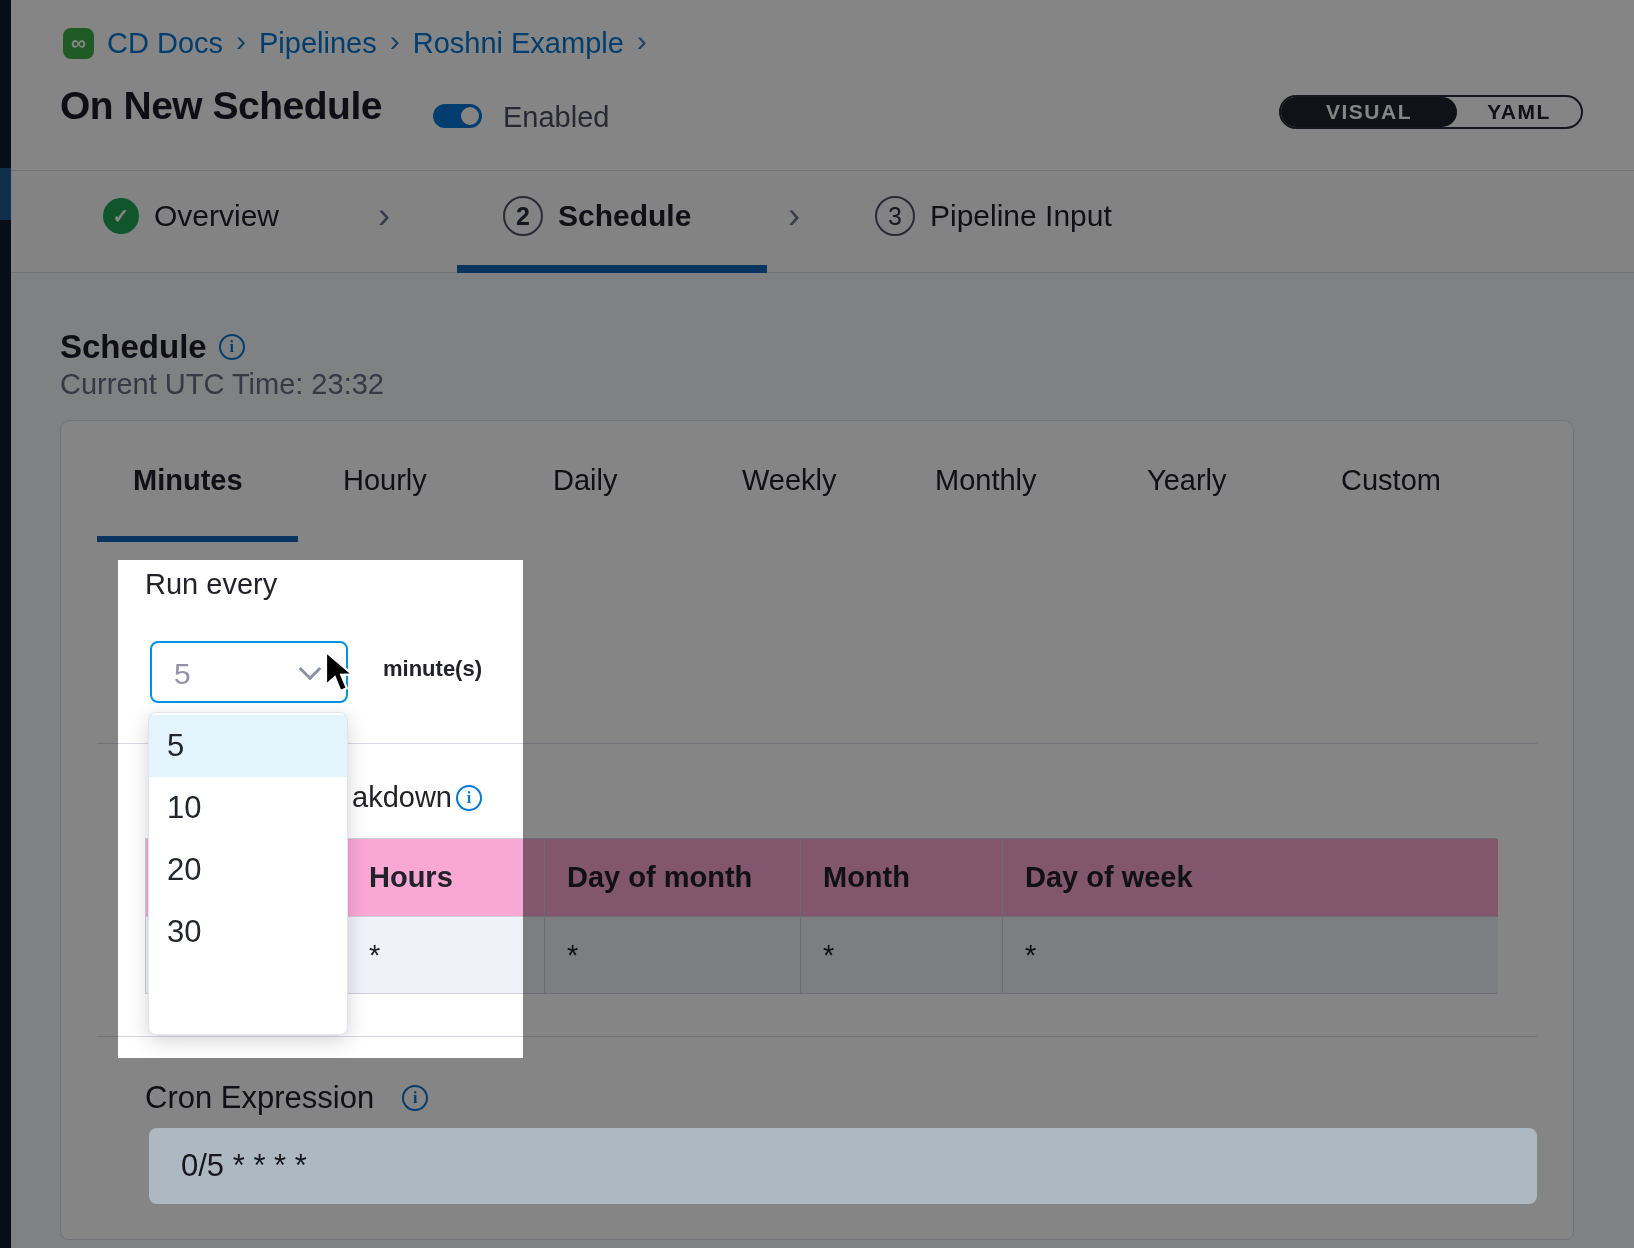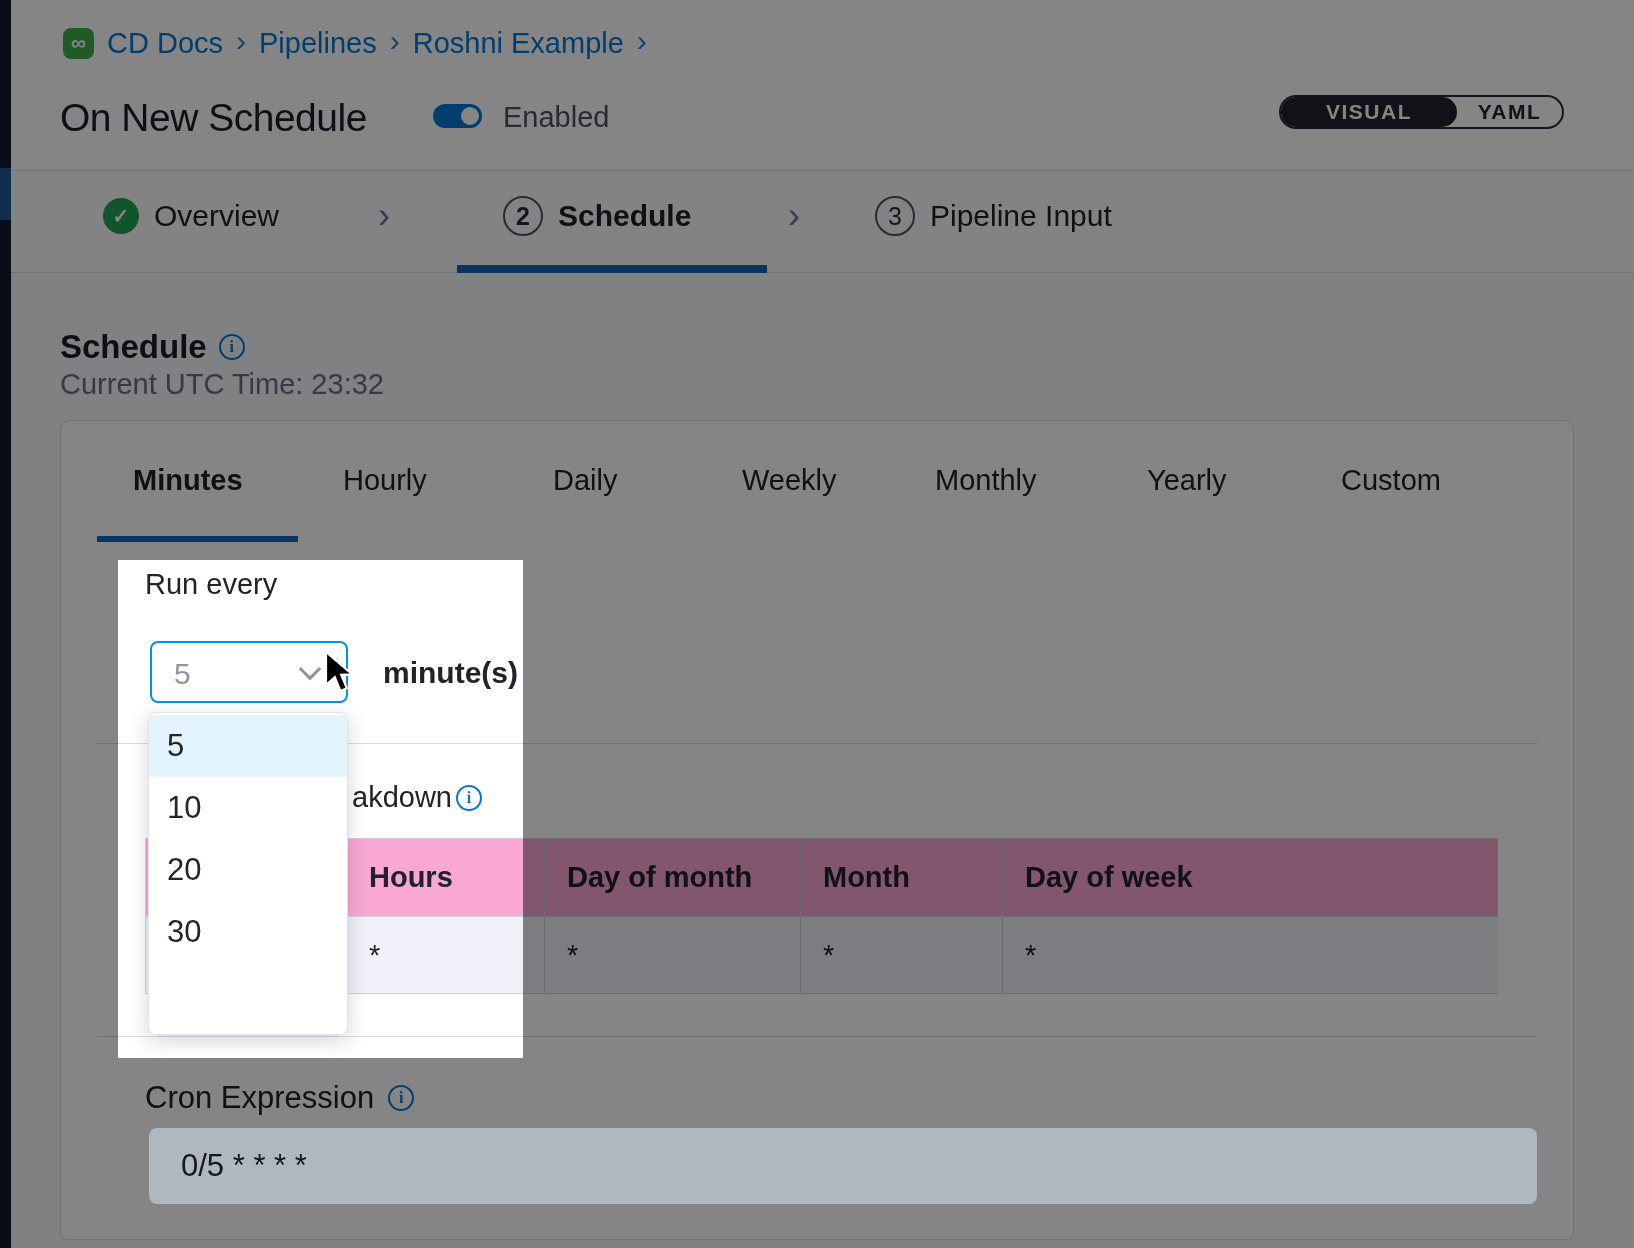--- a/index.html
+++ b/index.html
@@ -23,31 +23,31 @@
 
   
   #breadcrumb { left:63px; top:26px; height:34px; display:flex; align-items:center; gap:13px;
                 font-size:29px; }
   .crumb { color:#0278d5; white-space:nowrap; }
   .crumb-sep { color:#2f7fc4; font-size:30px; transform:translateY(-2px); }
   #cd-icon { width:31px; height:31px; background:#3fae49; border-radius:8px; color:#fff;
              display:flex; align-items:center; justify-content:center; font-size:21px; font-weight:700; }
 
   
-  #page-title { left:60px; top:96px; font-size:39px; font-weight:400; color:#1b1b28; letter-spacing:-0.5px; }
+  #page-title { left:60px; top:84px; font-size:39px; font-weight:700; color:#1b1b28; letter-spacing:-0.5px; }
   #enabled-toggle { left:433px; top:104px; width:49px; height:24px; background:#0278d5; border-radius:13px; }
   #enabled-knob { position:absolute; right:3px; top:3px; width:18px; height:18px; background:#fff; border-radius:50%; }
   #enabled-label { left:503px; top:101px; font-size:29px; color:#4d4f63; }
 
   #view-toggle { left:1279px; top:95px; height:34px; display:flex; border:2px solid #2a2a38;
                  border-radius:18px; overflow:hidden; background:#ffffff; }
   .seg { display:flex; align-items:center; justify-content:center; font-size:21px; font-weight:700;
          letter-spacing:1.5px; }
   #seg-visual { width:176px; background:#22222f; color:#ffffff; border-radius:0 16px 16px 0; }
-  #seg-yaml { width:105px; color:#22222f; }
+  #seg-yaml { width:124px; color:#22222f; }
 
   
   .step { display:flex; align-items:center; gap:15px; font-size:30px; color:#22222a; }
   #step-overview { left:103px; top:198px; }
   #check-circle { width:36px; height:36px; border-radius:50%; background:#20a454; color:#fff;
                   display:flex; align-items:center; justify-content:center; font-size:20px; font-weight:700; }
   .step-chevron { font-size:36px; color:#6f7190; }
   #chevron-1 { left:378px; top:195px; }
   #chevron-2 { left:788px; top:195px; }
   .num-circle { width:40px; height:40px; border-radius:50%; border:2px solid #4f5162; color:#2d2f3c;
@@ -76,39 +76,39 @@
   #tab-underline { left:97px; top:536px; width:201px; height:6px; background:#1666ba; }
 
   
   #run-every-label { left:145px; top:568px; font-size:29px; }
   #minutes-select { left:150px; top:641px; width:198px; height:62px; background:#fff;
                     border:2px solid #0092e4; border-radius:8px; }
   #minutes-value { position:absolute; left:22px; top:14px; font-size:30px; color:#9293a5; }
   #select-chevron { position:absolute; right:28px; top:18px; width:16px; height:16px;
                     border-left:3px solid #8e90a6; border-bottom:3px solid #8e90a6;
                     transform:rotate(-45deg); }
-  #unit-label { left:383px; top:656px; font-size:30px; font-weight:600; }
+  #unit-label { left:383px; top:656px; font-size:22px; font-weight:600; }
 
   .h-divider { height:1px; background:#d9dae5; }
   #divider-1 { left:97px; top:743px; width:1440px; }
   #divider-2 { left:97px; top:1036px; width:1440px; }
 
   #breakdown-label { left:352px; top:781px; display:flex; align-items:center; gap:4px; font-size:29px; }
 
   
   #breakdown-table { left:145px; top:838px; width:1352px; border:1px solid #cfd1dd;
                      display:grid; grid-template-columns:200px 198px 256px 202px 496px;
                      grid-template-rows:78px 76px; background:#fff; }
   .th { display:flex; align-items:center; padding-left:22px; font-size:29px; font-weight:700;
         border-bottom:1px solid #cfd1dd; background:#f9a8d4; }
   .td { display:flex; align-items:center; padding-left:22px; font-size:29px; background:#f0f1f9; }
   .th + .th, .col-b { border-left:1px solid #cfd1dd; }
 
   
-  #cron-label { left:145px; top:1080px; display:flex; align-items:center; gap:14px; font-size:31px; }
+  #cron-label { left:145px; top:1080px; display:flex; align-items:center; gap:28px; font-size:31px; }
   #cron-input { left:149px; top:1128px; width:1388px; height:76px; background:#aeb8c1;
                 border-radius:8px; z-index:12; display:flex; align-items:center; padding-left:32px;
                 font-size:31px; color:#15171c; }
 
   
   #spotlight { left:118px; top:560px; width:405px; height:498px; z-index:10;
                box-shadow:0 0 0 3000px rgba(0,0,0,0.48); pointer-events:none; }
 
   
   #dropdown-menu { left:148px; top:712px; width:200px; height:323px; background:#fff;

